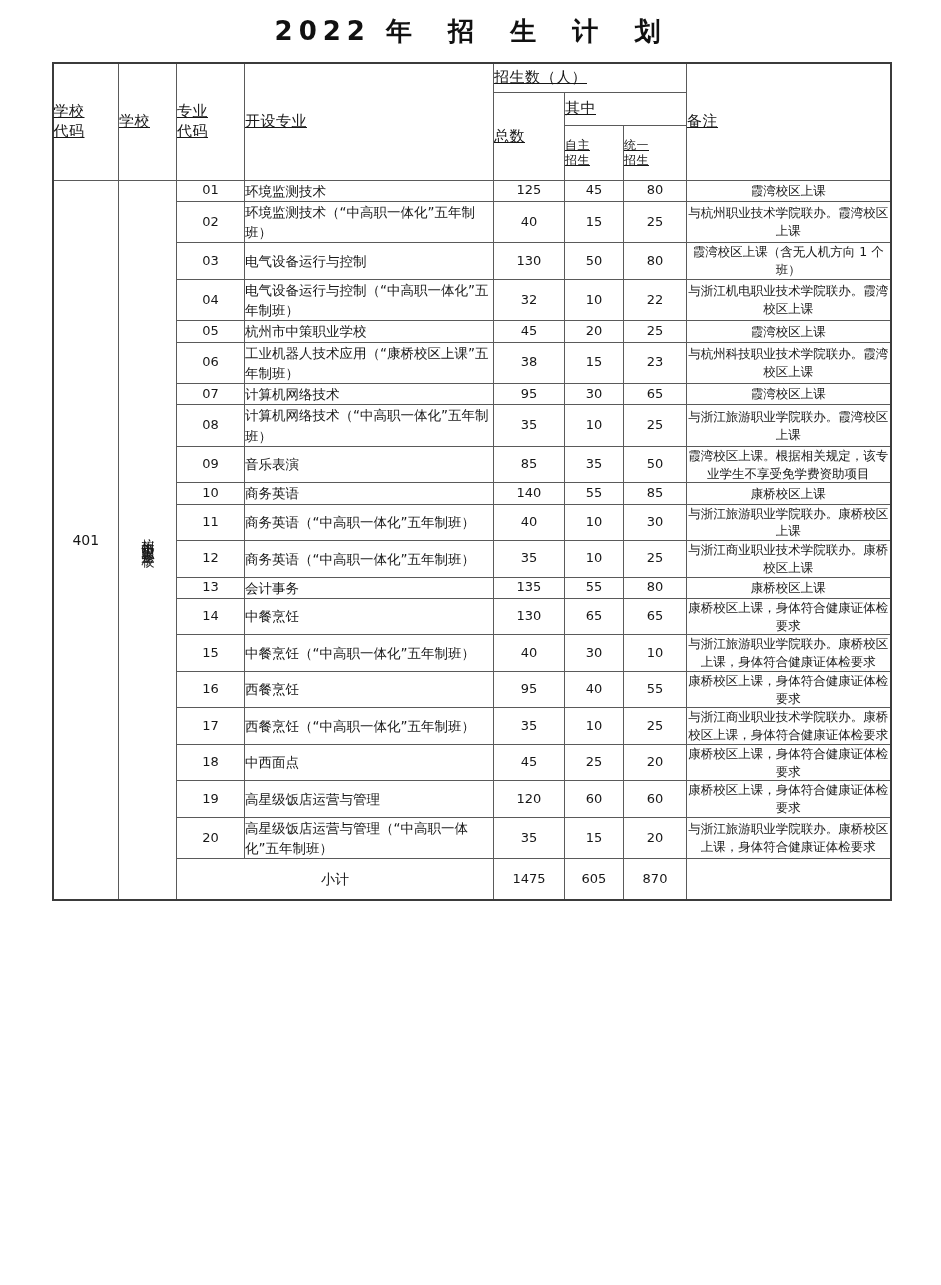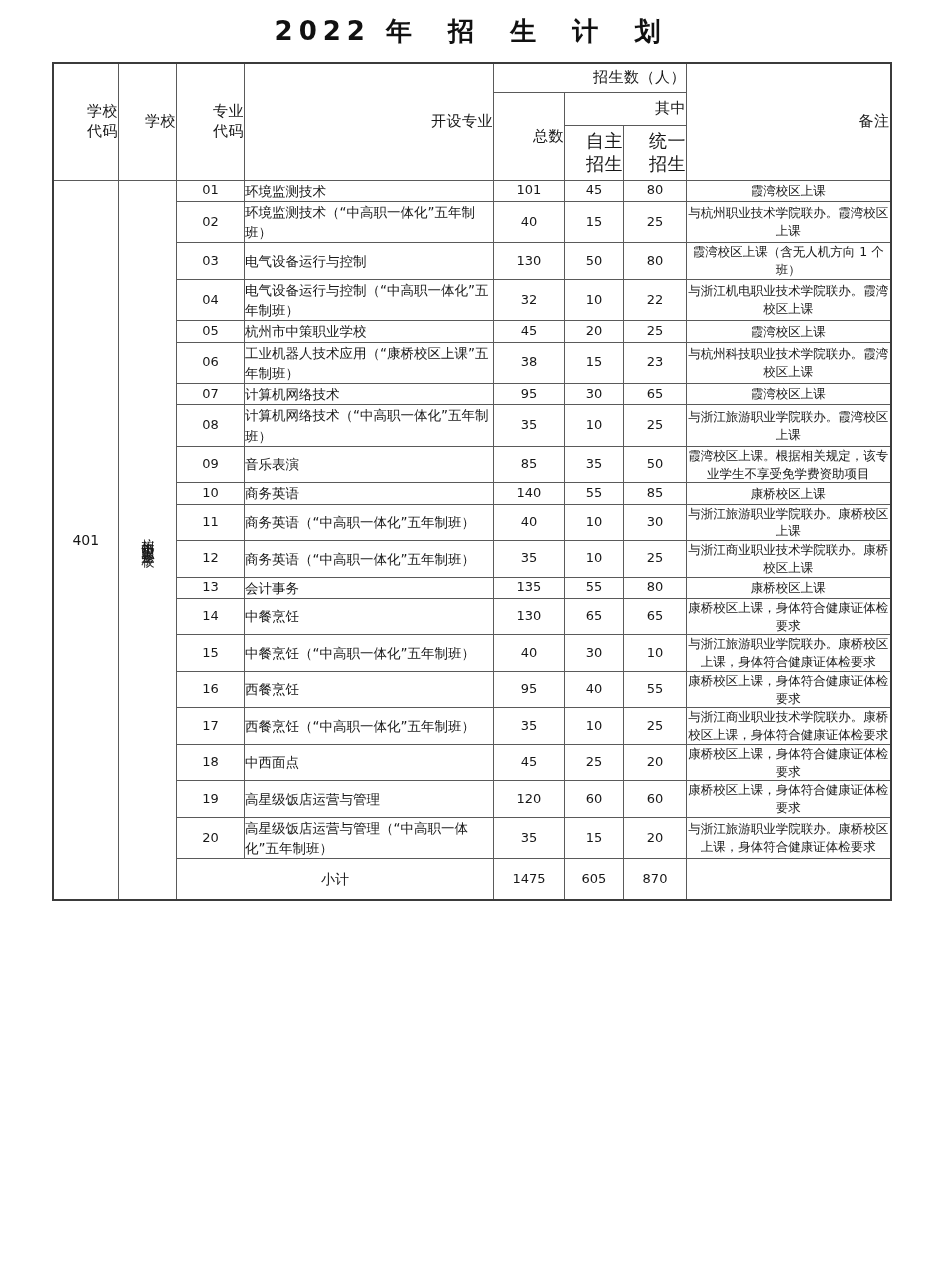--- a/index.html
+++ b/index.html
@@ -61,31 +61,32 @@
   .c-school     { width: 58px; }
   .c-majorcode  { width: 68px; }
   .c-major      { width: 249px; }
   .c-total      { width: 71px; }
   .c-self       { width: 59px; }
   .c-unified    { width: 63px; }
   .c-remark     { width: 204px; }
 
   
   thead td {
-    text-align: right;
+    text-align: left;
     font-weight: bold;
     font-size: 15px;
     line-height: 1.28;
     letter-spacing: 0.5px;
+    text-decoration: underline;
   }
   thead td.tall { height: 116px; }
   .hdr-2line { white-space: pre-line; }
   .hdr-group { height: 28px; font-size: 15px; }
   .hdr-sub   { height: 28px; font-size: 15px; }
-  .hdr-leaf  { height: 54px; font-size: 18px; line-height: 1.25; white-space: pre-line; }
+  .hdr-leaf  { height: 54px; font-size: 12px; line-height: 1.25; white-space: pre-line; }
 
   
   tbody td {
     font-size: 13px;
     line-height: 1.45;
   }
   td.code-cell {
     text-align: center;
     font-size: 13px;
   }
@@ -170,21 +171,21 @@
 招生</td>
         </tr>
       </thead>
       <tbody>
 
       <tr>
             <td class="schoolcode-cell" rowspan="21">401</td>
             <td class="school-cell" rowspan="21"><span class="vertical-name">杭州市中策职业学校</span></td>
             <td class="code-cell">01</td>
             <td class="major-cell">环境监测技术</td>
-            <td class="num-cell">101</td>
+            <td class="num-cell">125</td>
             <td class="num-cell">45</td>
             <td class="num-cell">80</td>
             <td class="remark-cell">霞湾校区上课</td>
           </tr>
           <tr>
             <td class="code-cell">02</td>
             <td class="major-cell">环境监测技术（“中高职一体化”五年制班）</td>
             <td class="num-cell">40</td>
             <td class="num-cell">15</td>
             <td class="num-cell">25</td>

